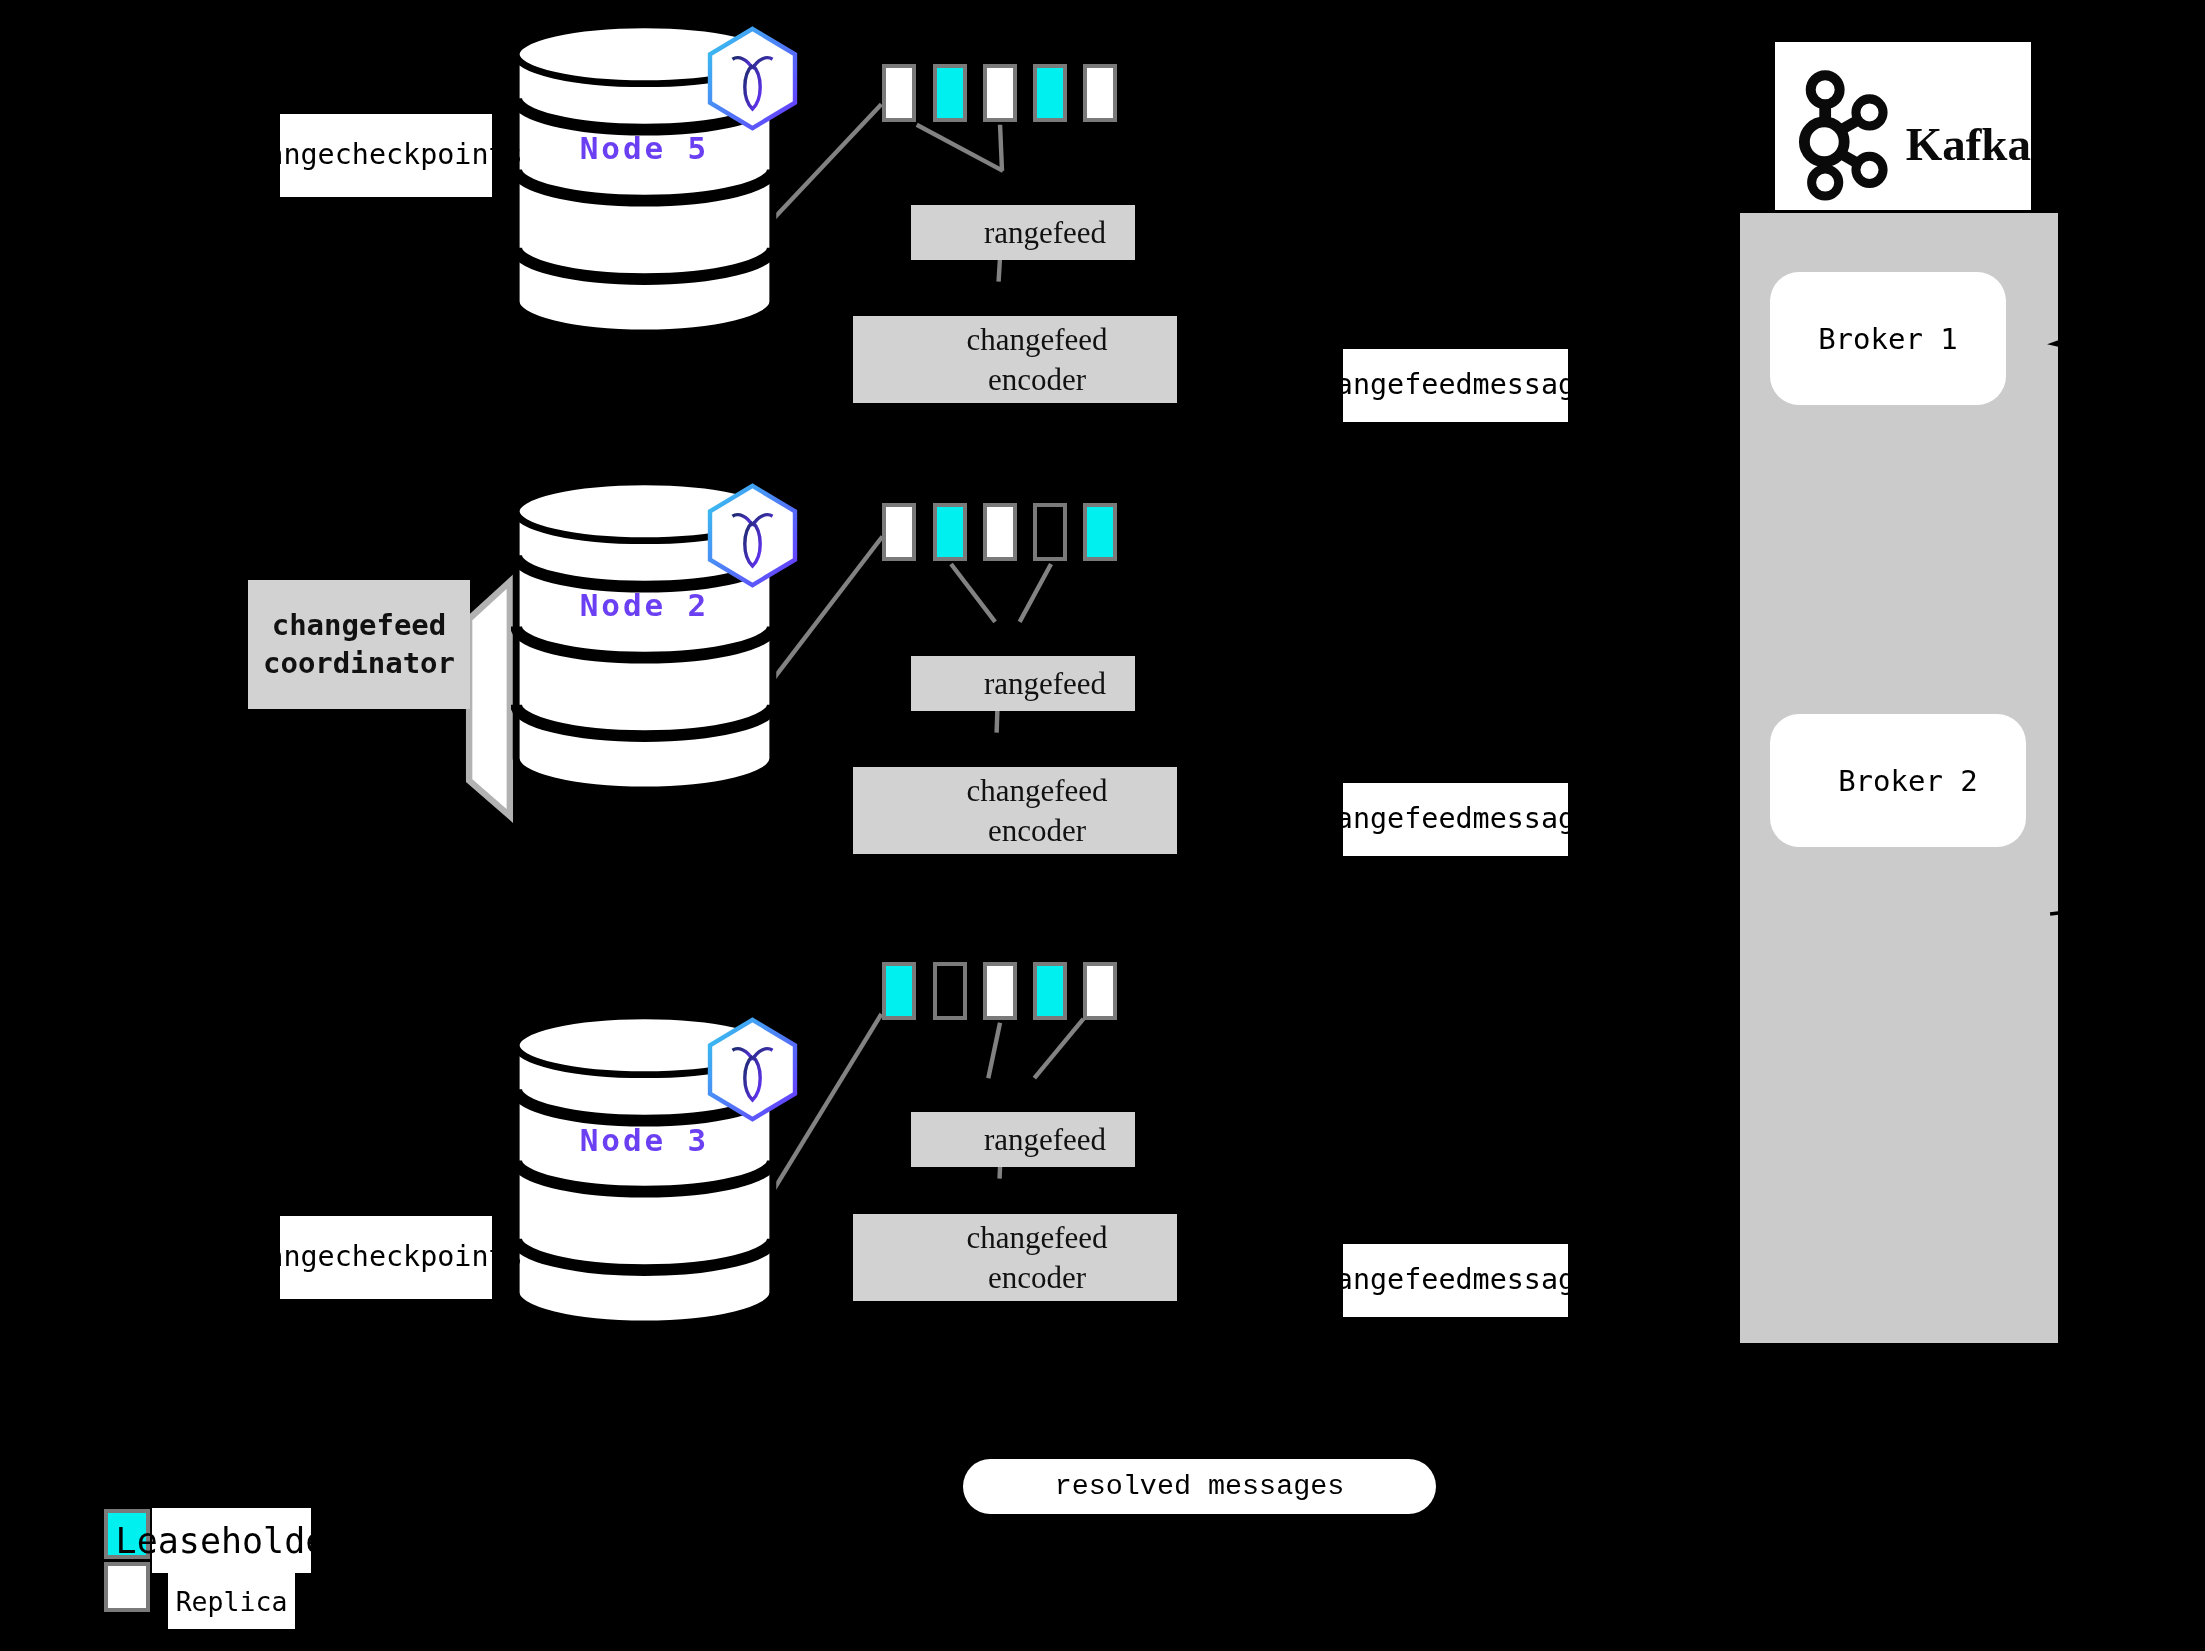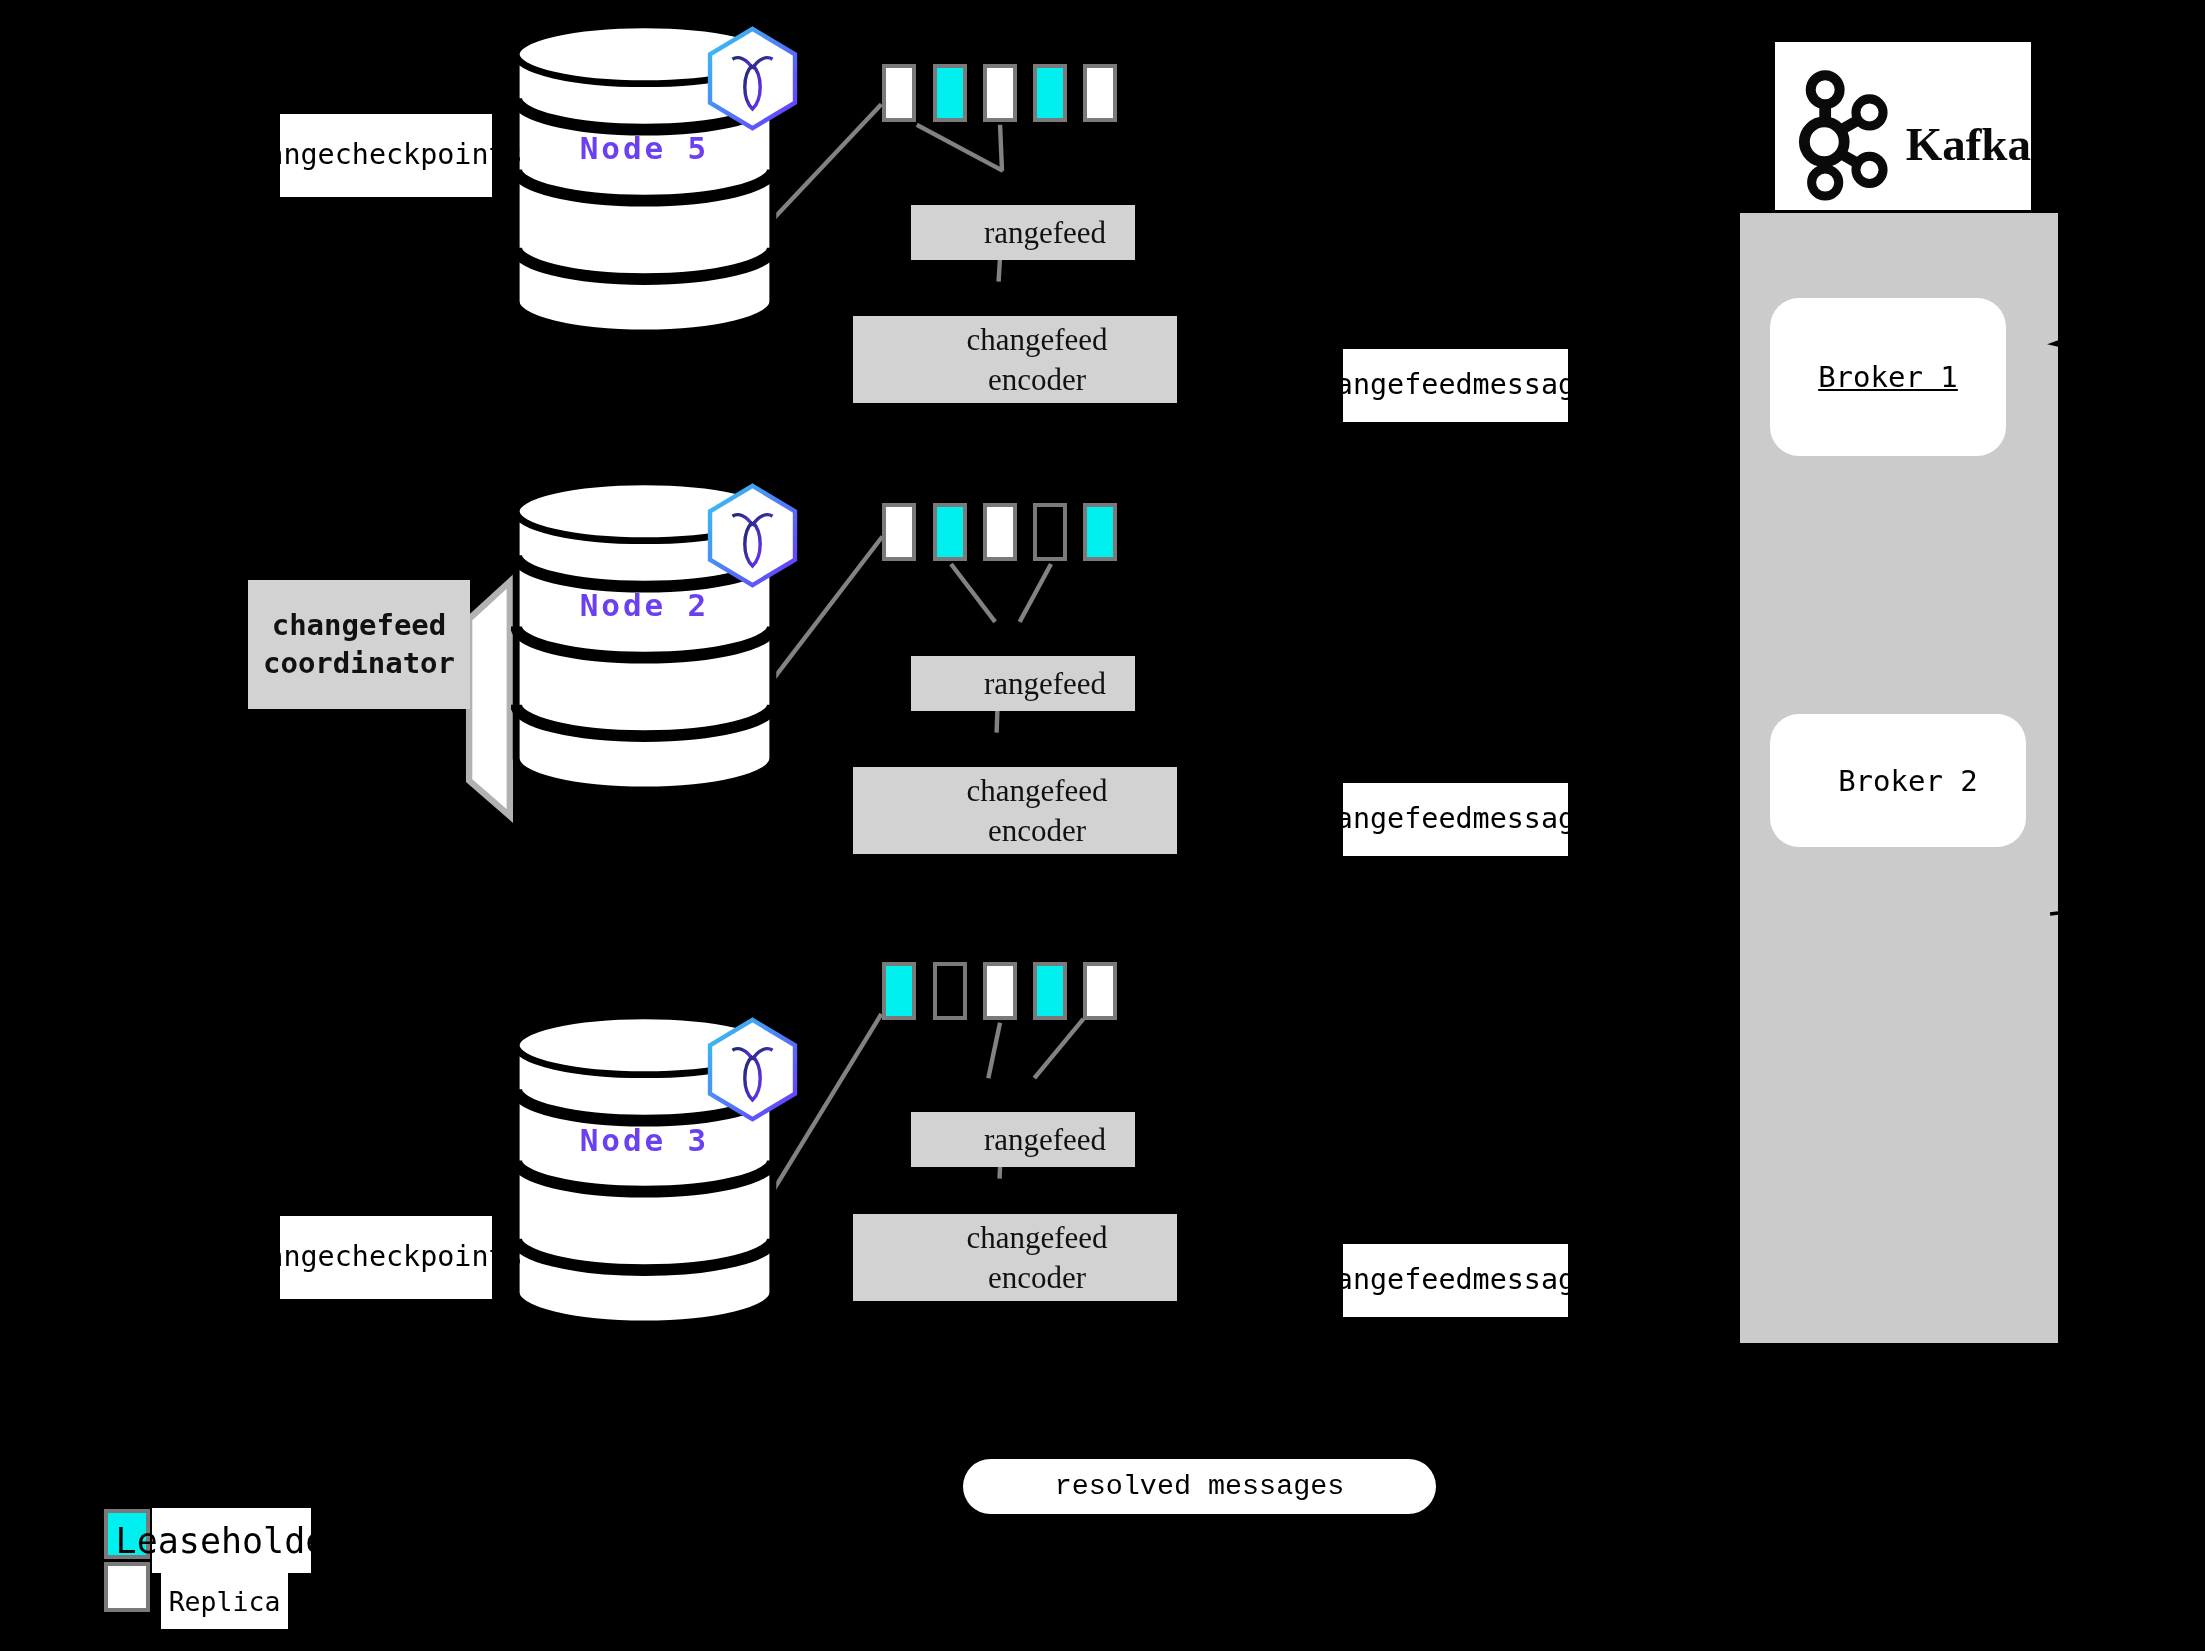--- a/index.html
+++ b/index.html
@@ -200,24 +200,24 @@
         <circle cx="80" cy="75" r="32" stroke-width="22" fill="#fff"></circle>
         <circle cx="78" cy="190" r="44" stroke-width="24" fill="#fff"></circle>
         <circle cx="80" cy="280" r="30" stroke-width="20" fill="#fff"></circle>
         <circle cx="178" cy="125" r="30" stroke-width="20" fill="#fff"></circle>
         <circle cx="178" cy="252" r="30" stroke-width="20" fill="#fff"></circle>
       </g>
     </svg>
     <div id="kafka-brand" class="sans">Kafka</div>
   </div>
 
-  <div class="abs broker mono" style="left:1770px;top:298px;width:236px;height:158px;text-decoration:underline;">Broker 1</div>
+  <div class="abs broker mono" style="left:1770px;top:272px;width:236px;height:133px;">Broker 1</div>
   <div class="abs broker mono" style="left:1770px;top:714px;width:236px;height:133px;padding-left:20px;">Broker 2</div>
 
   <div id="resolved-pill" class="abs whitebox mono" style="left:963px;top:1459px;width:473px;height:55px;">resolved messages</div>
 
   <div class="legend-swatch sq-leaseholder" style="left:104px;top:1509px;"></div>
   <div class="legend-swatch sq-replica" style="left:104px;top:1562px;"></div>
   <div class="abs whitebox mono" style="left:152px;top:1508px;width:159px;height:65px;font-size:35px;">Leaseholder</div>
-  <div class="abs whitebox mono" style="left:161px;top:1573px;width:127px;height:56px;font-size:26.5px;">Replica</div>
+  <div class="abs whitebox mono" style="left:168px;top:1573px;width:127px;height:56px;font-size:26.5px;">Replica</div>
 
 </div>
 
 
 </body></html>

